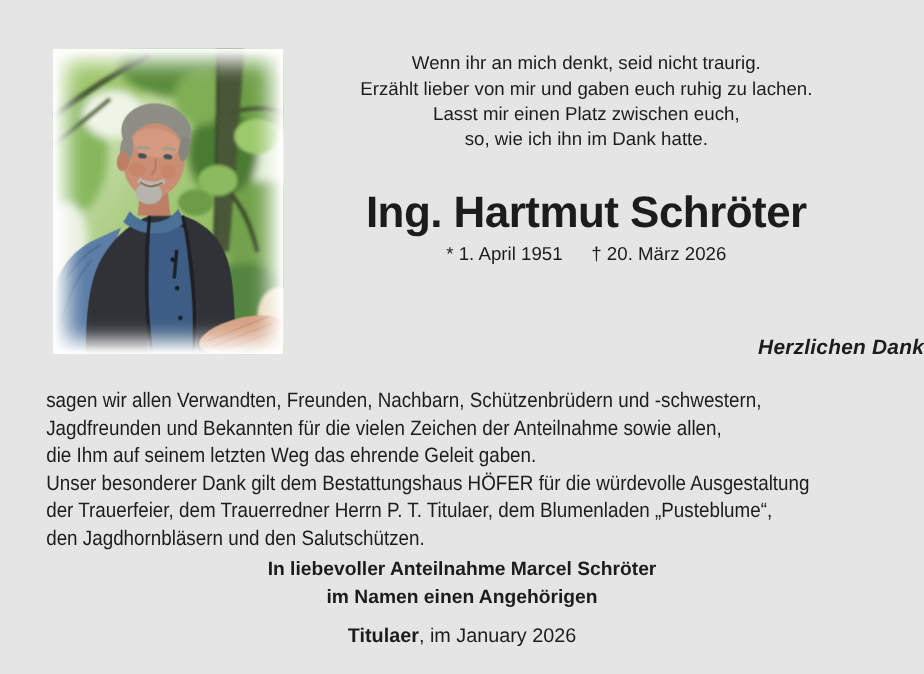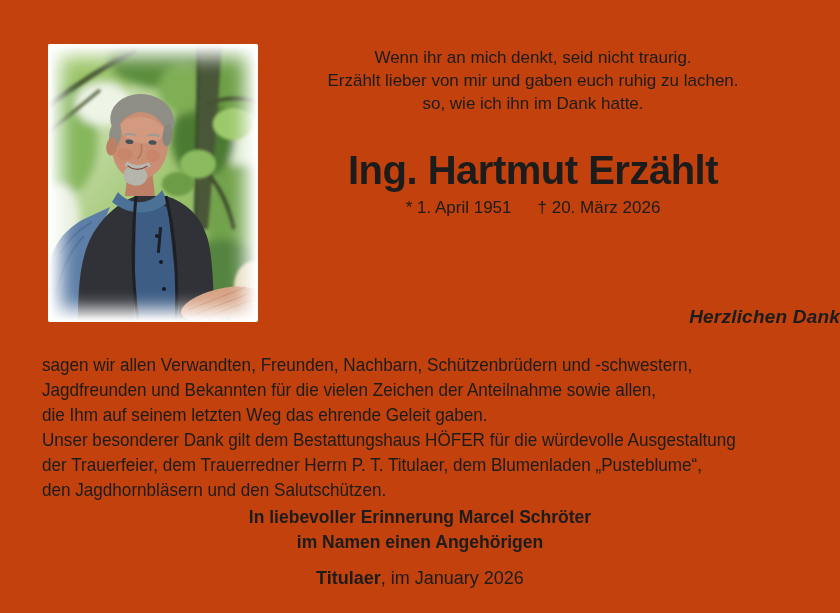--- a/index.html
+++ b/index.html
@@ -4,21 +4,21 @@
 <style>
   * { margin:0; padding:0; box-sizing:border-box; }
   html,body { width:840px; height:613px; }
   body {
     background:#ffffff;
     font-family:"Liberation Sans", sans-serif;
     color:#1c1c1c;
     position:relative;
     overflow:hidden;
   }
-  .card { position:absolute; inset:0; background:#c2410c; }
+  .card { position:absolute; inset:0; background:#e5e5e5; }
 
   
   .photo {
     position:absolute; left:48px; top:44px; width:210px; height:278px;
     border-radius:2px; overflow:hidden;
   }
   .photo svg { display:block; width:100%; height:100%; }
   .photo .vignette {
     position:absolute; inset:0; pointer-events:none;
     box-shadow: inset 0 0 18px 13px #ffffff, inset 0 0 5px 3px rgba(255,255,255,.85);
@@ -154,42 +154,43 @@
         <ellipse cx="206" cy="272" rx="24" ry="12" fill="#cfa07f"></ellipse>
       </g>
     </svg>
     <div class="vignette"></div>
   </div>
 
   <div class="top-block">
     <div class="poem">
       <div class="poem-line">Wenn ihr an mich denkt, seid nicht traurig.</div>
       <div class="poem-line">Erzählt lieber von mir und gaben euch ruhig zu lachen.</div>
+      <div class="poem-line">Lasst mir einen Platz zwischen euch,</div>
       <div class="poem-line">so, wie ich ihn im Dank hatte.</div>
     </div>
-    <div class="deceased-name">Ing. Hartmut Erzählt</div>
+    <div class="deceased-name">Ing. Hartmut Schröter</div>
     <div class="dates">
       <span>* 1. April 1951</span>
       <span>† 20. März 2026</span>
     </div>
   </div>
 
   <div class="thanks-heading">Herzlichen Dank</div>
 
   <div class="body-text">
     <div class="body-line">sagen wir allen Verwandten, Freunden, Nachbarn, Schützenbrüdern und -schwestern,</div>
     <div class="body-line">Jagdfreunden und Bekannten für die vielen Zeichen der Anteilnahme sowie allen,</div>
     <div class="body-line">die Ihm auf seinem letzten Weg das ehrende Geleit gaben.</div>
     <div class="body-line">Unser besonderer Dank gilt dem Bestattungshaus HÖFER für die würdevolle Ausgestaltung</div>
     <div class="body-line">der Trauerfeier, dem Trauerredner Herrn P. T. Titulaer, dem Blumenladen „Pusteblume“,</div>
     <div class="body-line">den Jagdhornbläsern und den Salutschützen.</div>
   </div>
 
   <div class="signature">
-    <div class="signature-line">In liebevoller Erinnerung Marcel Schröter</div>
+    <div class="signature-line">In liebevoller Anteilnahme Marcel Schröter</div>
     <div class="signature-line">im Namen einen Angehörigen</div>
   </div>
 
   <div class="dateline">
     <span class="place">Titulaer</span><span>, im January 2026</span>
   </div>
 
 </div>
 
 </body></html>

